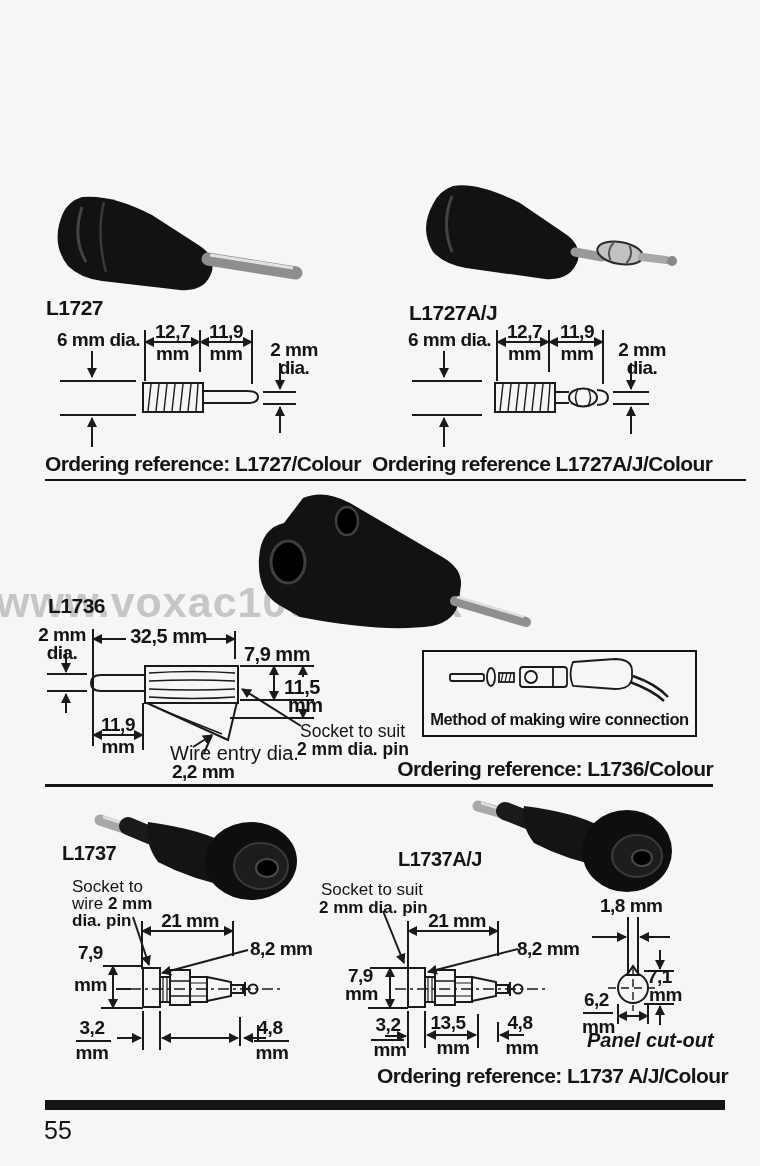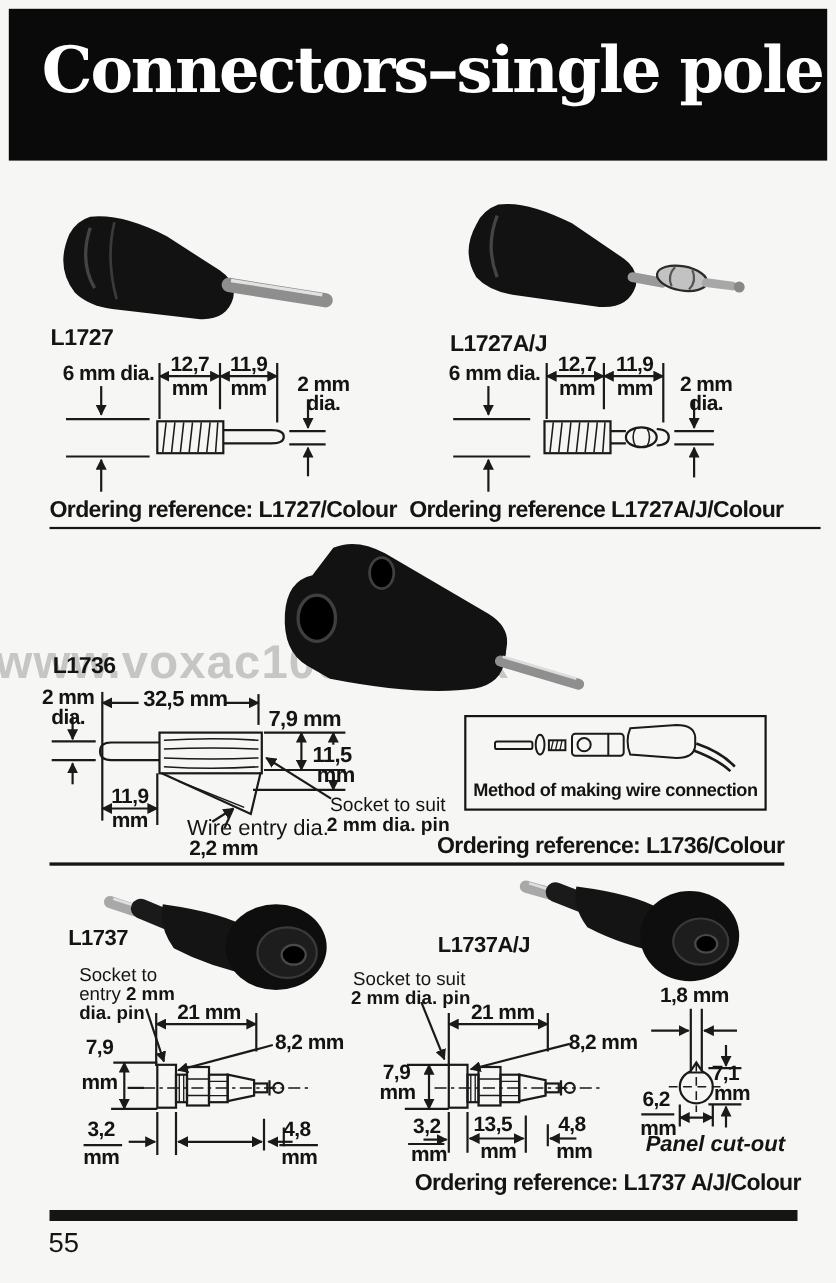--- a/index.html
+++ b/index.html
@@ -22,23 +22,20 @@
   .mcap{position:absolute;left:424px;top:710px;width:271px;text-align:center;font-weight:bold;
         font-size:16.5px;letter-spacing:-0.4px;}
   .pno{position:absolute;left:44px;top:1116px;font-size:25px;}
   .pcap{position:absolute;font-style:italic;font-weight:600;font-size:20px;white-space:nowrap;}
 </style>
 </head>
 <body>
 
 <div class="page">
 
-  <div class="banner">
-    <div class="title">Connectors–single pole</div>
-  </div>
 
   <div class="wm">www.voxac100.org.uk</div>
 
   <svg width="760" height="1166" style="position:absolute;left:0;top:0" xmlns="http://www.w3.org/2000/svg">
     <defs>
       <marker id="ah" viewBox="0 0 10 10" refX="9" refY="5" markerWidth="5" markerHeight="5" orient="auto-start-reverse">
           <path d="M0,0 L10,5 L0,10 z" fill="#1a1a1a"></path>
         </marker>
     </defs>
 
@@ -264,21 +261,21 @@
   <div class="dim" style="left:172px;top:762px">2,2 mm</div>
   <div class="note rg" style="left:300px;top:723px;font-size:17.5px">Socket to suit</div>
   <div class="note" style="left:297px;top:741px;font-size:17.5px;font-weight:bold">2 mm dia. pin</div>
   <div class="mbox"></div>
   <div class="mcap">Method of making wire connection</div>
   <div class="ord" style="left:390px;top:757px;width:323px;text-align:right">Ordering reference: L1736/Colour</div>
   <div class="rule" style="left:45px;top:784px;width:668px;height:3px"></div>
 
   <div class="lbl" style="left:62px;top:842px;font-size:20px">L1737</div>
   <div class="note rg" style="left:72px;top:878px">Socket to</div>
-  <div class="note" style="left:72px;top:895px"><span class="rg">entry </span><span style="font-weight:bold">2 mm</span></div>
+  <div class="note" style="left:72px;top:895px"><span class="rg">wire </span><span style="font-weight:bold">2 mm</span></div>
   <div class="note" style="left:72px;top:912px;font-weight:bold">dia. pin</div>
   <div class="dim ctr" style="left:145px;top:911px;width:90px">21 mm</div>
   <div class="dim" style="left:250px;top:939px">8,2 mm</div>
   <div class="dim" style="left:78px;top:943px">7,9</div>
   <div class="dim" style="left:74px;top:975px">mm</div>
   <div class="dim ctr" style="left:72px;top:1018px;width:40px">3,2</div>
   <div class="dim ctr" style="left:72px;top:1043px;width:40px">mm</div>
   <div class="dim ctr" style="left:250px;top:1018px;width:40px">4,8</div>
   <div class="dim ctr" style="left:252px;top:1043px;width:40px">mm</div>
 

